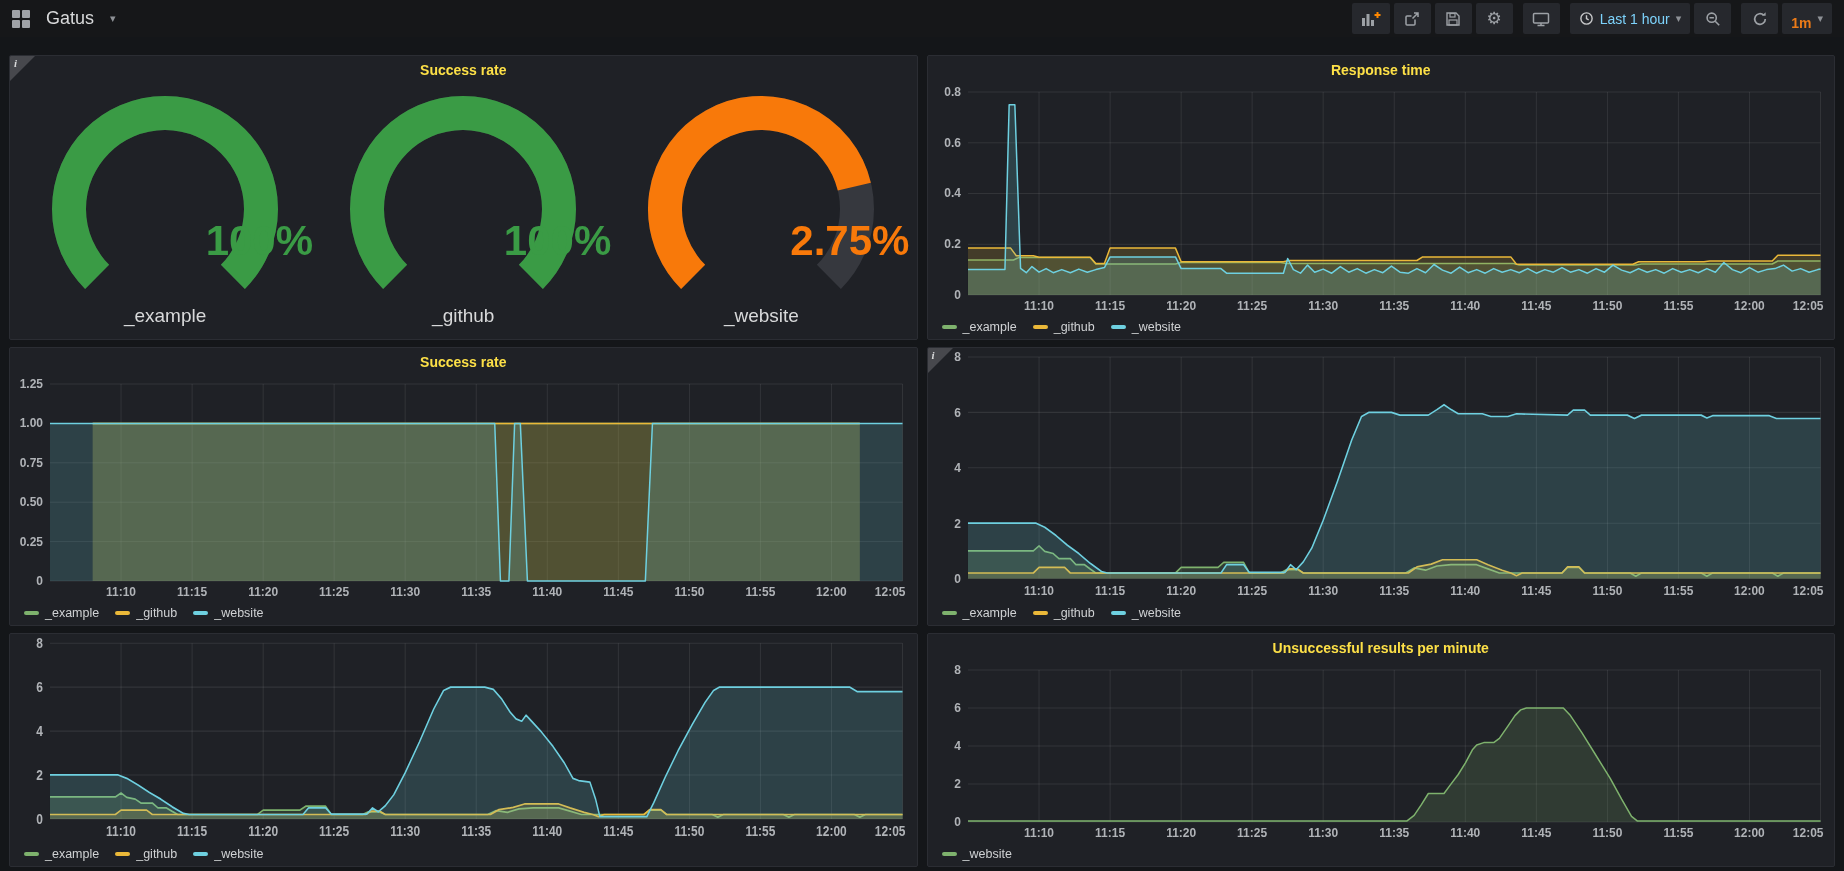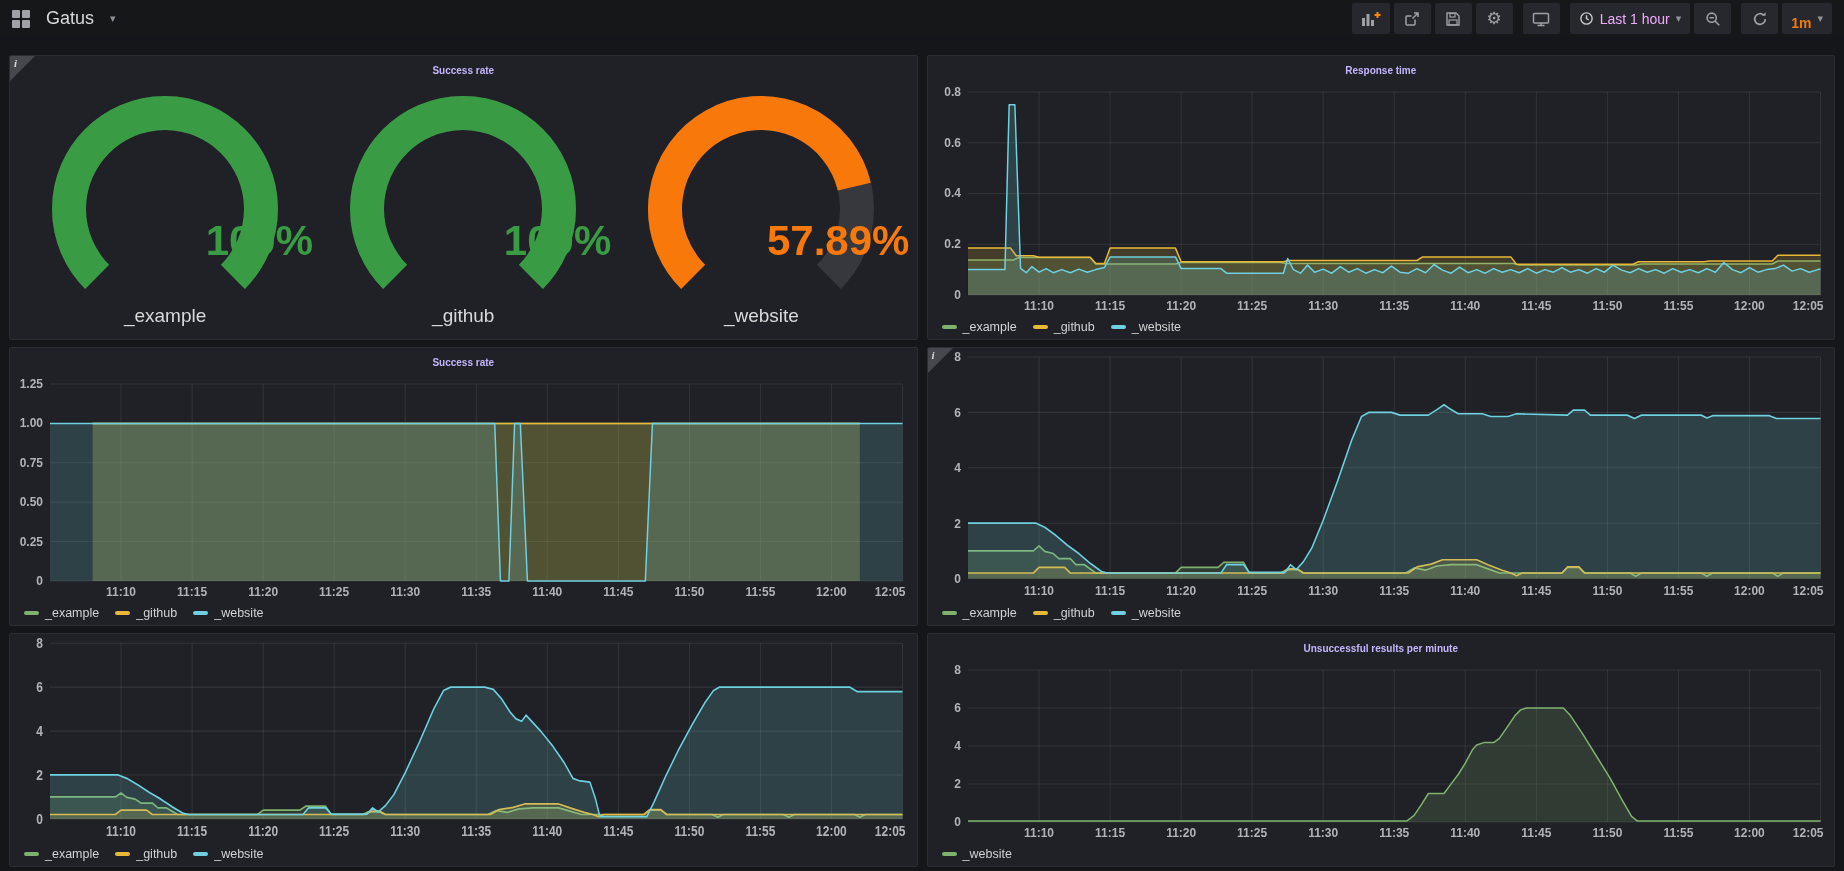--- a/index.html
+++ b/index.html
@@ -20,35 +20,35 @@
   .dash-title { font-size: 18px; color: #d8d9da; cursor: pointer; }
   .caret { color: #8e9196; font-size: 11px; cursor: pointer; }
   .nav-right { display: flex; align-items: center; gap: 10px; }
   .btn-group { display: flex; gap: 4px; }
   .nv-btn {
     height: 31px; min-width: 37px; padding: 0 9px; background: #26282d; border: none;
     border-radius: 2px; color: #9da1a6; display: flex; align-items: center; justify-content: center;
     gap: 6px; cursor: pointer; font-family: "Liberation Sans", sans-serif; font-size: 14px;
   }
   .nv-btn svg { display: block; }
-  .tp-label { color: #f0abfc; font-size: 14px; }
+  .tp-label { color: #7dd3fc; font-size: 14px; }
   .interval-label { color: #eb7b18; font-size: 14px; font-weight: 700; margin-top: 8px; }
   .gear-glyph { font-size: 17px; line-height: 1; color: #9da1a6; }
   
   .dash {
     display: grid; grid-template-columns: 1fr 1fr; grid-template-rows: 285px 279px 234px;
     gap: 7px 9px; padding: 18px 9px 0 9px;
   }
   .panel {
     background: #1f2126; border: 1px solid #2b2d33; border-radius: 2px;
     display: flex; flex-direction: column; position: relative; overflow: hidden;
   }
   .panel-title {
     height: 28px; display: flex; align-items: center; justify-content: center;
-    font-size: 10px; font-weight: 700; color: #c4b5fd; cursor: pointer; flex: 0 0 auto;
+    font-size: 14px; font-weight: 700; color: #fde047; cursor: pointer; flex: 0 0 auto;
   }
   .info-corner {
     position: absolute; top: 0; left: 0; width: 0; height: 0;
     border-top: 25px solid #47484d; border-right: 25px solid transparent; z-index: 2;
   }
   .info-corner span {
     position: absolute; top: -24px; left: 4px; font-size: 11px; font-style: italic;
     font-family: "Liberation Serif", serif; font-weight: 700; color: #d8d9da;
   }
   
@@ -175,21 +175,21 @@
             <path d="M 80.12 187.88 A 96 96 0 1 1 215.88 187.88" stroke="#3a9b45" stroke-width="34" fill="none"></path>
           </svg>
         <div class="gauge-value" style="color:#3a9b45">100%</div>
         <div class="gauge-label">_github</div>
       </div>
       <div class="gauge">
         <svg width="296" height="216" viewBox="0 0 296 216">
             <path d="M 80.12 187.88 A 96 96 0 1 1 215.88 187.88" stroke="#36383e" stroke-width="34" fill="none"></path>
             <path d="M 80.12 187.88 A 96 96 0 1 1 241.35 97.62" stroke="#f8790a" stroke-width="34" fill="none"></path>
           </svg>
-        <div class="gauge-value" style="color:#f8790a">57.89%</div>
+        <div class="gauge-value" style="color:#f8790a">2.75%</div>
         <div class="gauge-label">_website</div>
       </div>
     </div>
   </div>
 
   <div class="panel">
     <div class="panel-title">Response time</div>
     <div class="chart-wrap">
       <svg viewBox="0 0 907 231" preserveAspectRatio="none">
           <line x1="40" y1="211.0" x2="893" y2="211.0" class="grid-line"></line>

